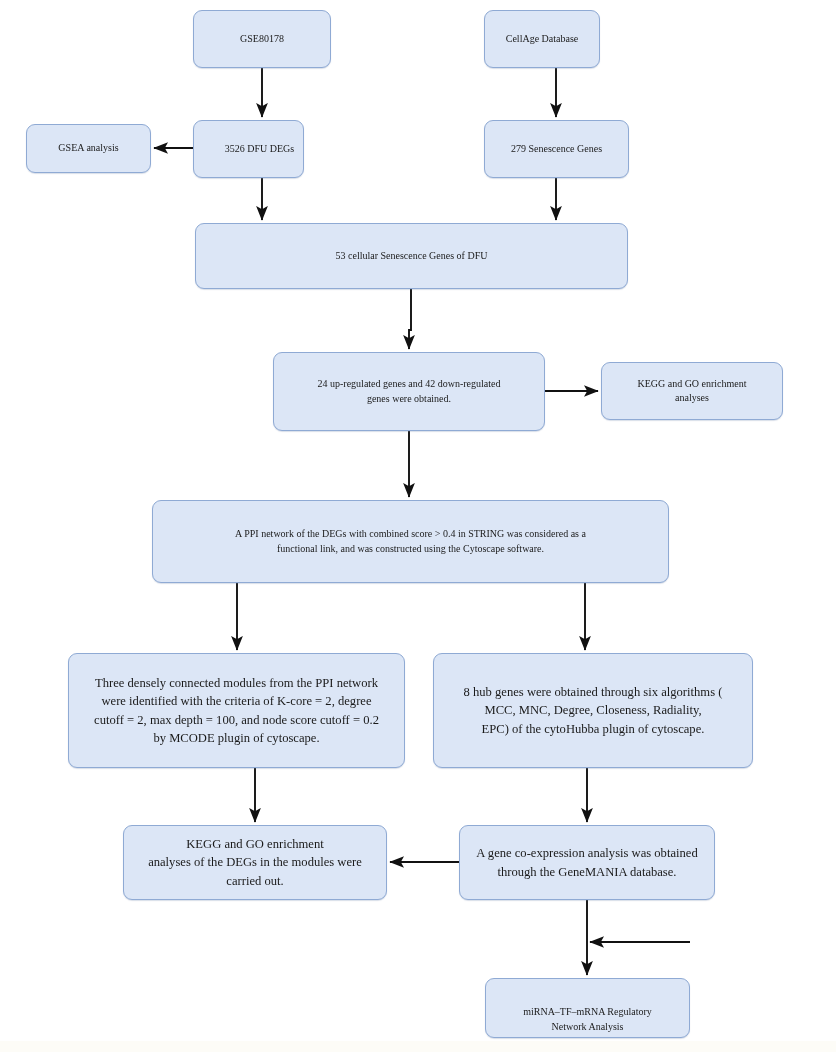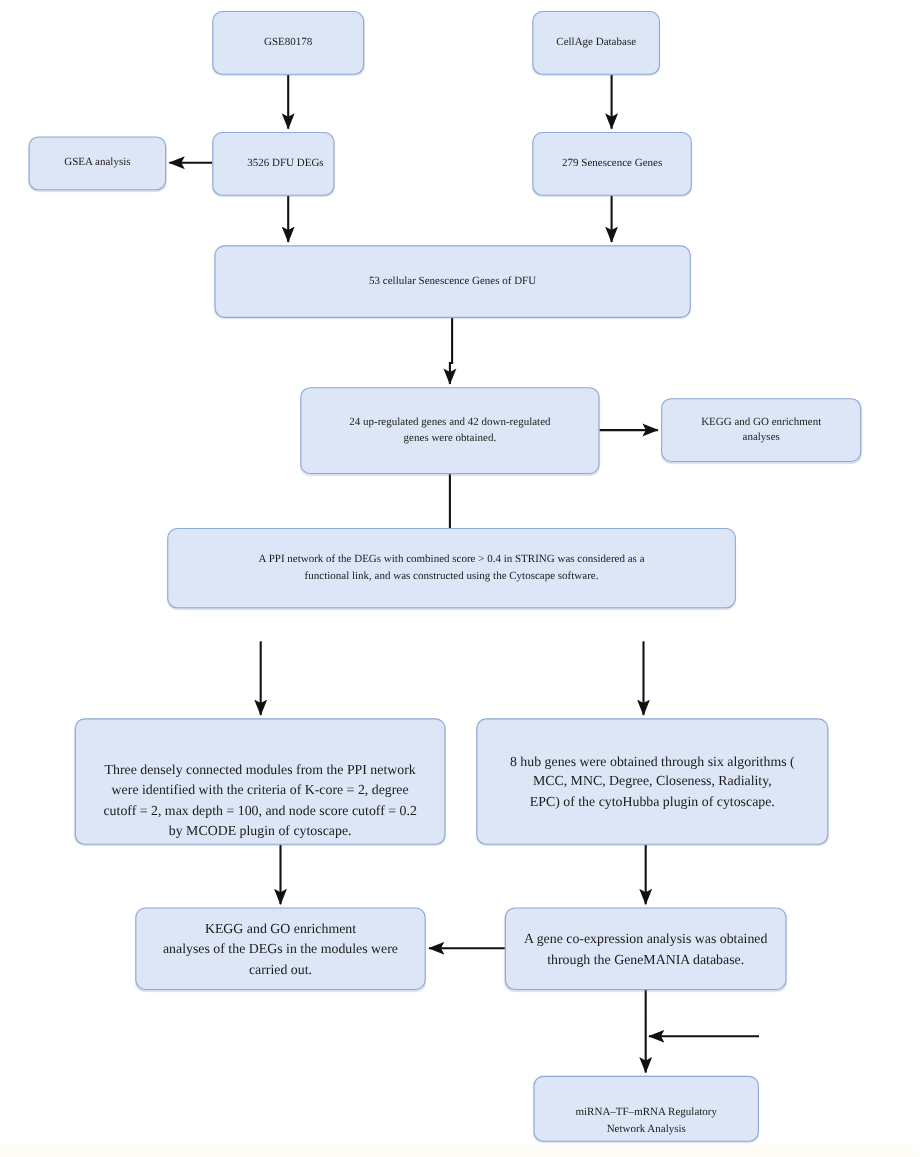--- a/index.html
+++ b/index.html
@@ -113,26 +113,26 @@
   <div class="node" style="left:273px; top:352px; width:272px; height:79px;">
     <span class="label">24 up-regulated genes and 42 down-regulated
 genes were obtained.</span>
   </div>
 
   <div class="node" style="left:601px; top:362px; width:182px; height:58px;">
     <span class="label">KEGG and GO enrichment
 analyses</span>
   </div>
 
-  <div class="node" style="left:152px; top:480px; width:517px; height:73px;">
+  <div class="node" style="left:152px; top:500px; width:517px; height:83px;">
     <span class="label">A PPI network of the DEGs with combined score &gt; 0.4 in STRING was considered as a
 functional link, and was constructed using the Cytoscape software.</span>
   </div>
 
-  <div class="node fs-small" style="left:68px; top:653px; width:337px; height:115px;align-items:flex-end;">
+  <div class="node fs-small" style="left:68px; top:653px; width:337px; height:115px;">
     <span class="label">Three densely connected modules from the PPI network
 were identified with the criteria of K-core = 2, degree
 cutoff = 2, max depth = 100, and node score cutoff = 0.2
 by MCODE plugin of cytoscape.</span>
   </div>
 
   <div class="node fs-small" style="left:433px; top:653px; width:320px; height:115px;">
     <span class="label">8 hub genes were obtained through six algorithms (
 MCC, MNC, Degree, Closeness, Radiality,
 EPC) of the cytoHubba plugin of cytoscape.</span>

